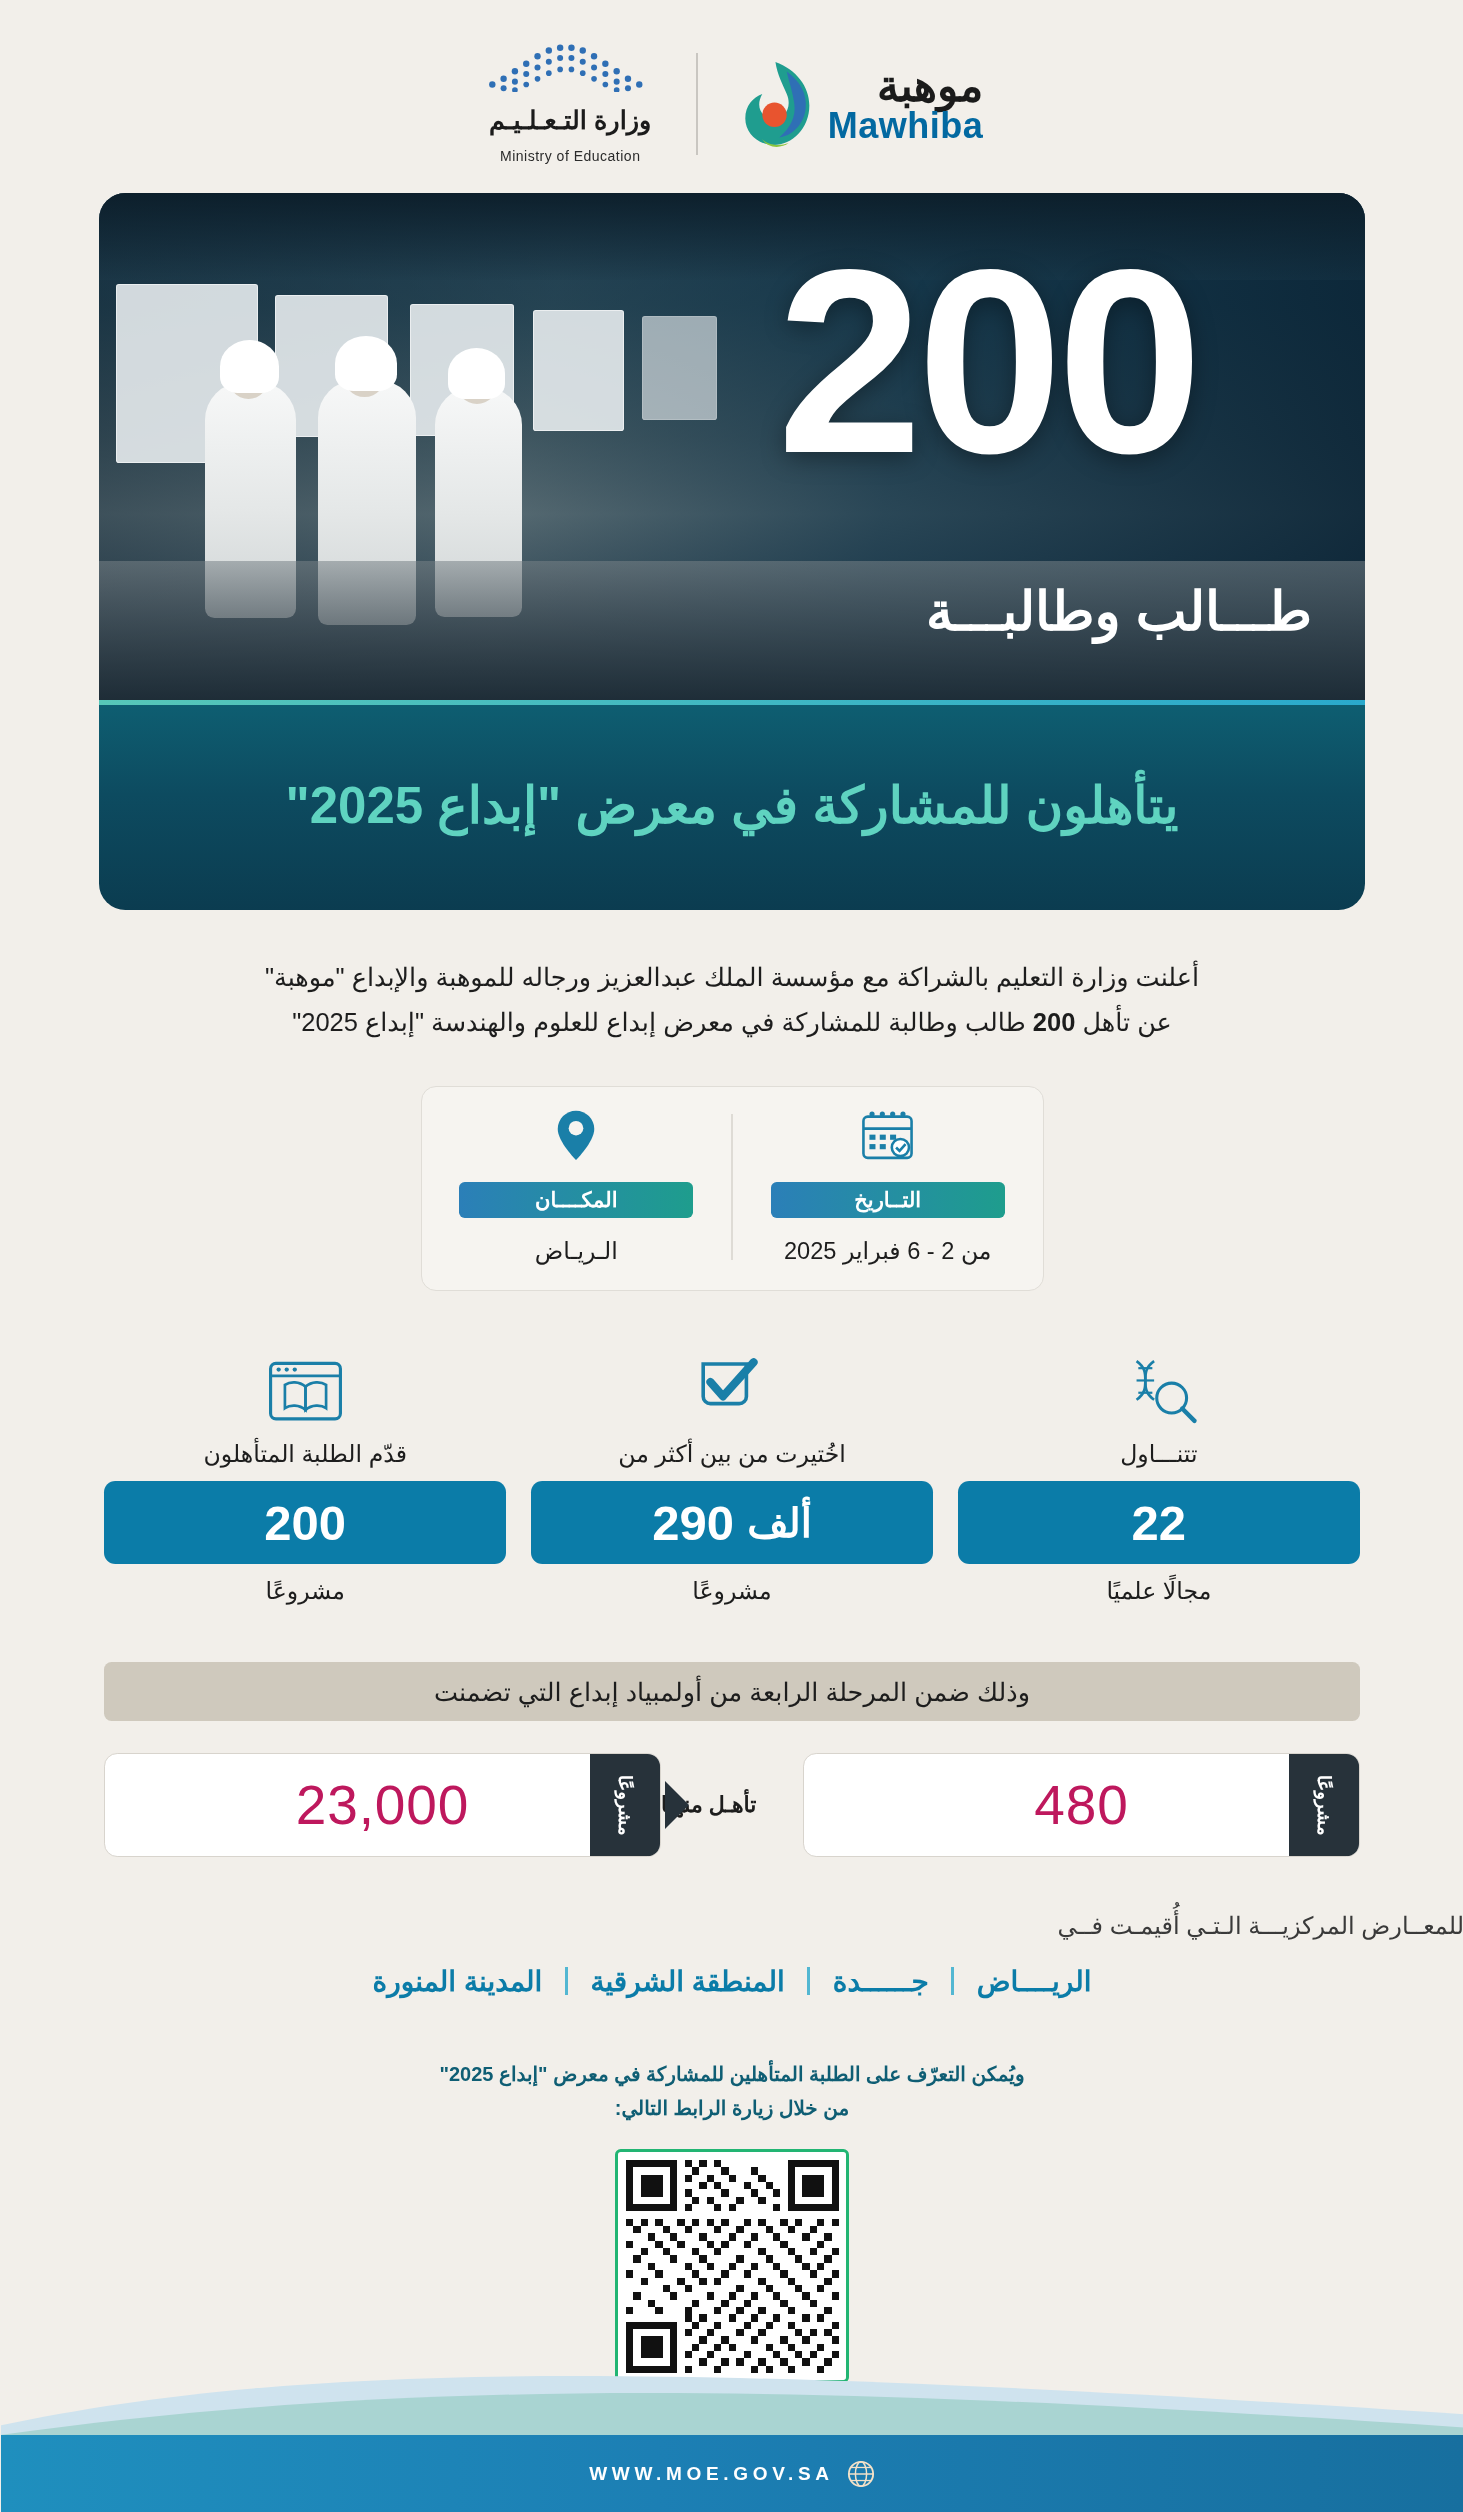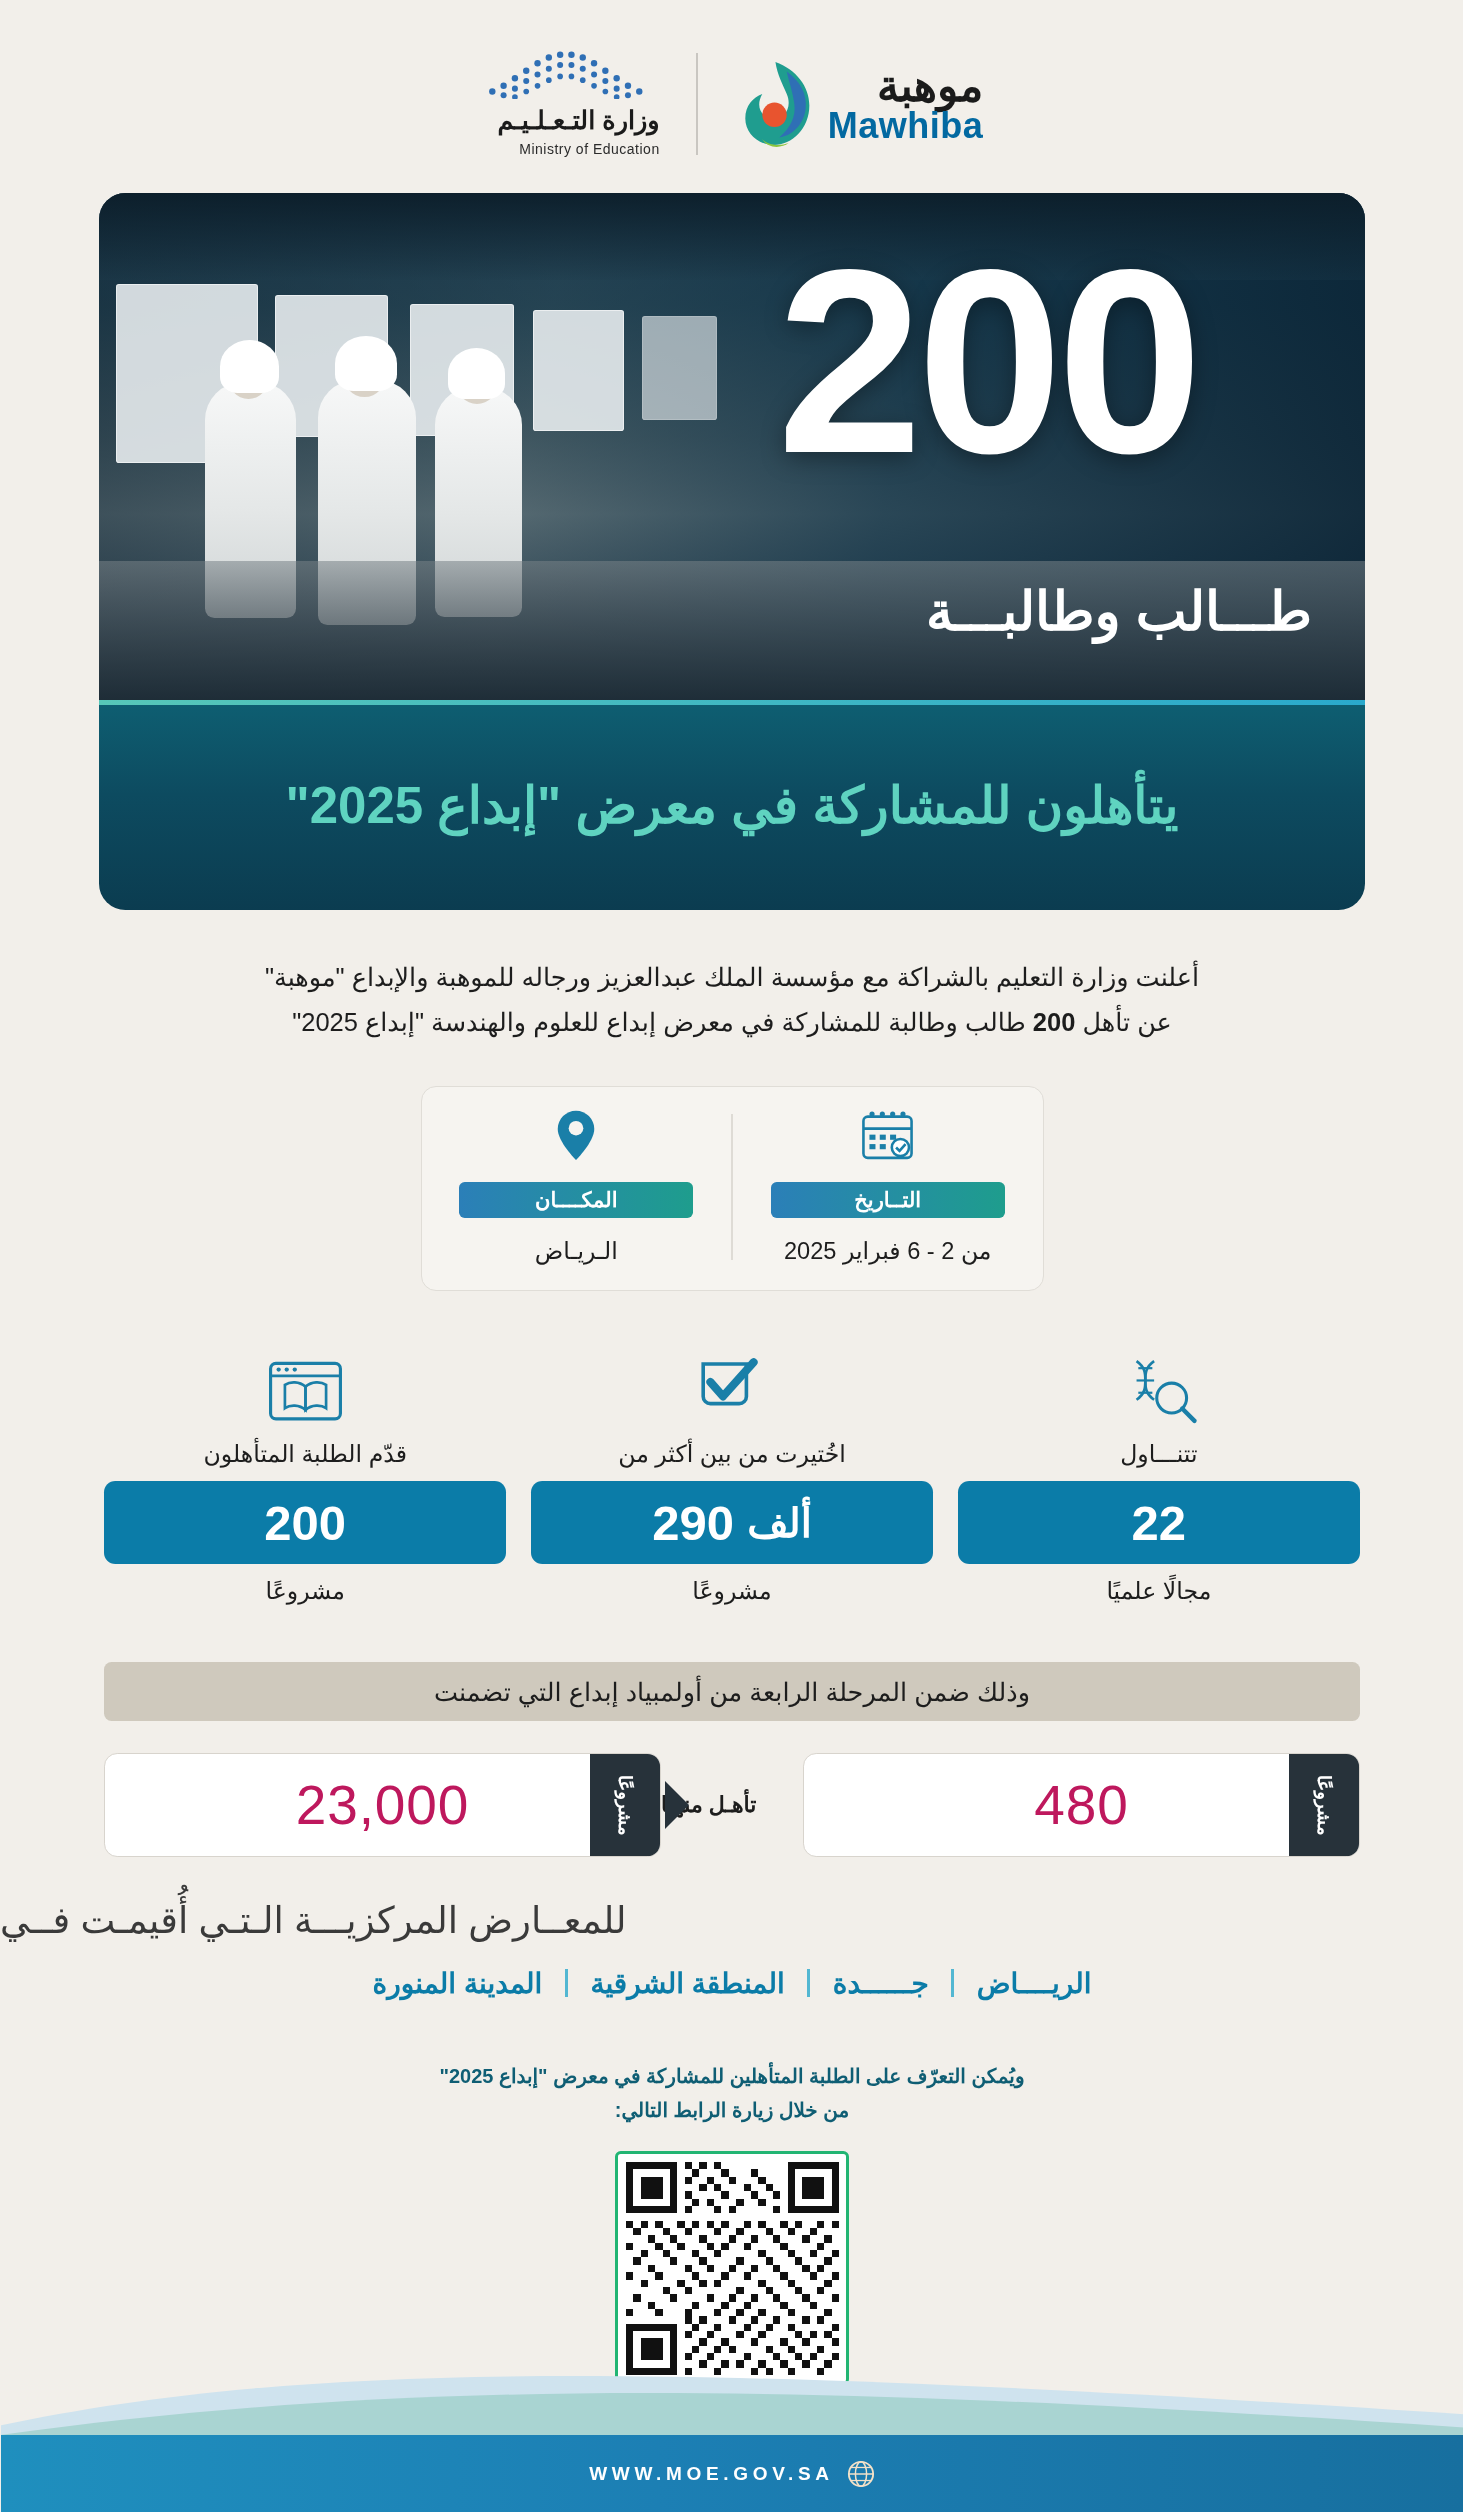--- a/index.html
+++ b/index.html
@@ -43,21 +43,21 @@
     color: #0369a1;
     letter-spacing: 0.5px;
   }
   .mawhiba-mark { width: 81px; height: 91px; }
   .logo-divider {
     width: 1.9px;
     height: 102px;
     background: #c9c6c1;
     margin: 0 36px;
   }
-  .logo-moe { display: flex; flex-direction: column; align-items: flex-start; gap: 6px; }
+  .logo-moe { display: flex; flex-direction: column; align-items: center; gap: 13px; }
   .moe-dots { width: 179px; height: 49px; }
   .moe-ar {
     font-size: 25.5px;
     font-weight: bold;
     color: #1b1b1b;
     letter-spacing: 2.8px;
   }
   .moe-en { font-size: 14px; color: #2b2b2b; letter-spacing: 0.5px; }
 
   
@@ -294,23 +294,23 @@
     position: absolute;
     left: 3.8px;
     width: 0; height: 0;
     border-top: 24.5px solid transparent;
     border-bottom: 24.5px solid transparent;
     border-left: 24.5px solid #27323a;
   }
 
   
   .cities-title {
-    margin: 42px 0 0;
-    text-align: left;
-    font-size: 37px;
+    margin: 55px 0 0;
+    text-align: right;
+    font-size: 24px;
     color: #3a3a3a;
     letter-spacing: 2.8px;
   }
   .cities {
     margin: 24.5px 0 0;
     display: flex;
     align-items: center;
     justify-content: center;
     gap: 0;
     font-size: 28px;

